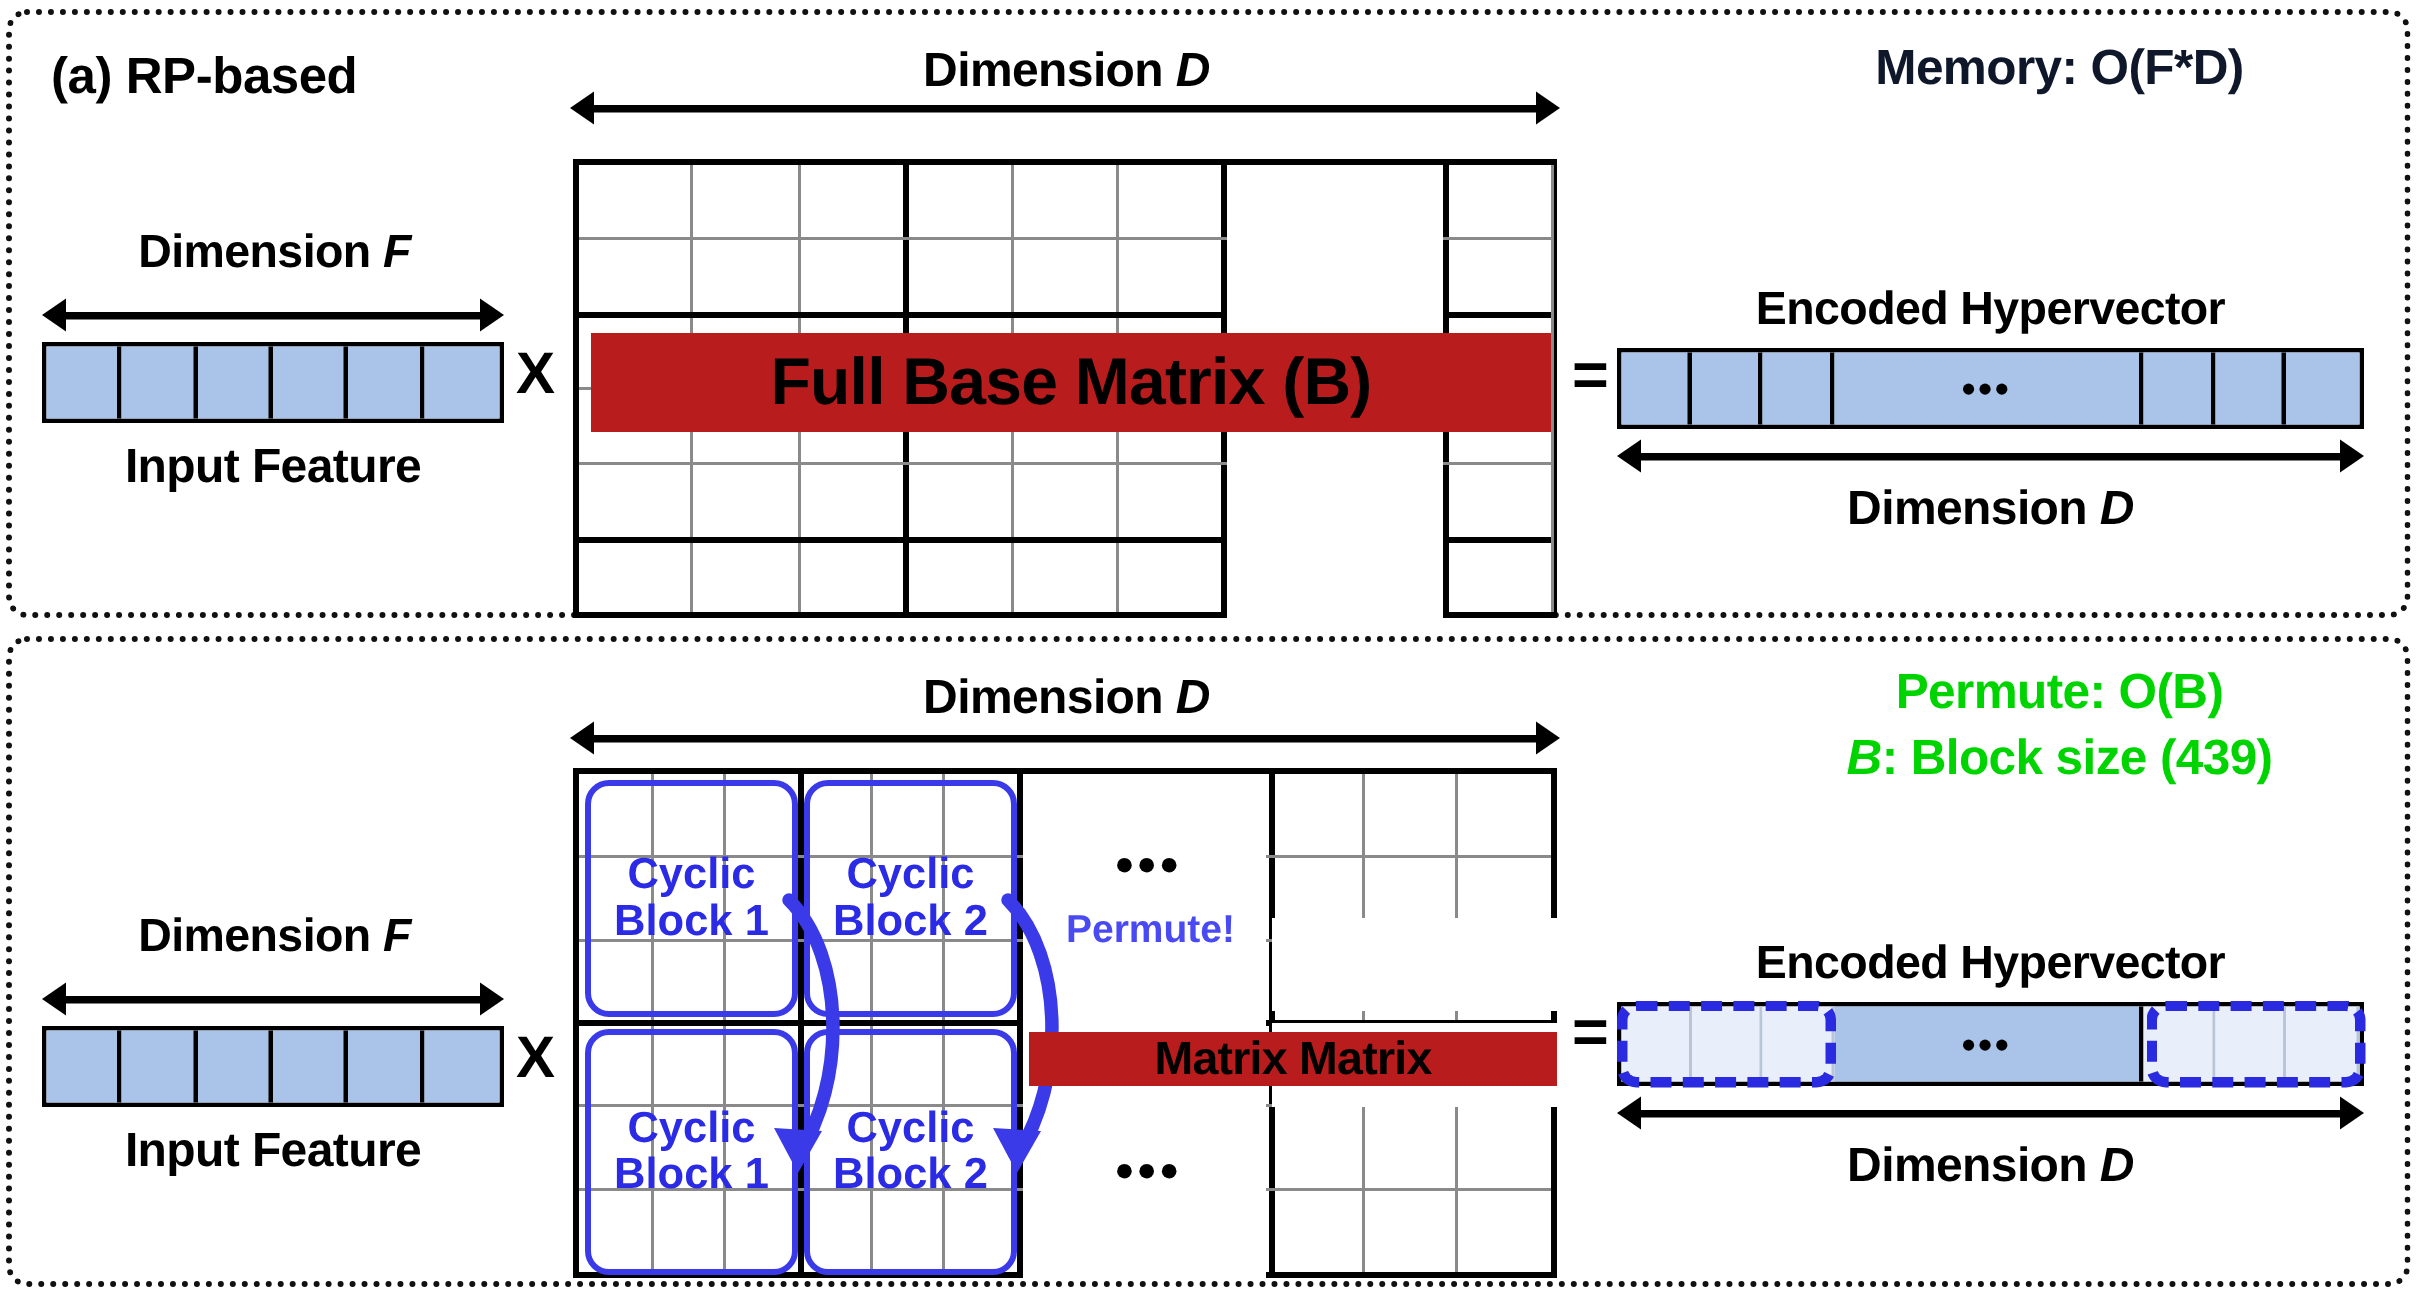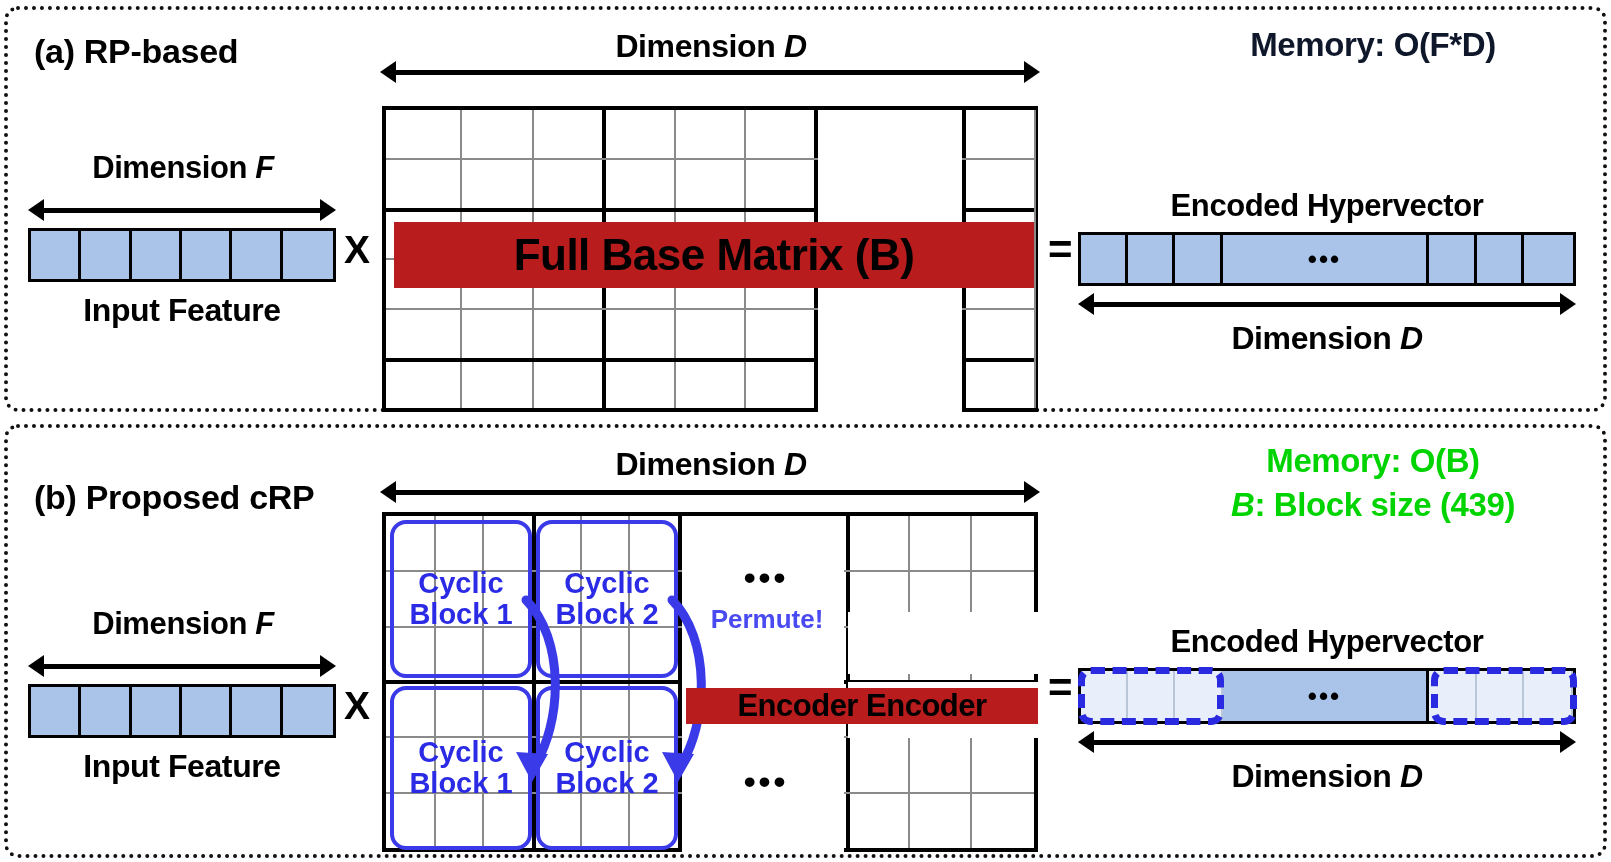--- a/index.html
+++ b/index.html
@@ -213,23 +213,22 @@
         <div class="hR"></div>
     </div>
 
     <div class="lbl" style="left:1070px;top:310px;width:498px;font-size:32px;">
       <span>Dimension </span><span class="ital">D</span>
     </div>
   </div>
 
   <div class="panel" id="panel-b">
 
-    <div class="panel-title" style="left:26px;top:50px;font-size:34px;">(b) Proposed cRP</div>
-
-    <div class="memo green" style="left:1165px;top:14px;width:400px;font-size:33px;">Memory: O(B)</div>
+
+    <div class="memo green" style="left:1165px;top:14px;width:400px;font-size:33px;">Permute: O(B)</div>
 
     <div class="memo green" style="left:1145px;top:58px;width:440px;font-size:33px;">
       <span class="ital">B</span><span>: Block size (439)</span>
     </div>
 
     <div class="lbl" style="left:30px;top:178px;width:290px;font-size:31px;">
       <span>Dimension </span><span class="ital">F</span>
     </div>
 
     <div class="darrow" style="left:20px;top:238px;width:308px;">
@@ -306,21 +305,21 @@
       </svg>
       <svg class="curve" style="left:266px;top:76px;width:80px;height:200px;" viewBox="0 0 80 200">
         <path d="M 20 8 C 58 46, 58 130, 26 178" stroke="#3a3ae8" stroke-width="9" fill="none" stroke-linecap="round"></path>
         <path d="M 26 190 L 10 160 L 42 162 Z" fill="#3a3ae8"></path>
       </svg>
 
       <div class="dots" style="left:330px;top:44px;width:100px;text-align:center;font-size:34px;">•••</div>
 
       <div class="permute" style="left:306px;top:88px;width:150px;text-align:center;font-size:26px;">Permute!</div>
 
-      <div class="mlabel" style="left:300px;top:172px;width:352px;font-size:31px;">Encoder Encoder</div>
+      <div class="mlabel" style="left:300px;top:172px;width:352px;font-size:31px;">Matrix Matrix</div>
 
       <div class="dots" style="left:330px;top:248px;width:100px;text-align:center;font-size:34px;">•••</div>
     </div>
 
     <div class="op" style="left:1040px;top:236px;font-size:42px;">=</div>
 
     <div class="lbl" style="left:1070px;top:196px;width:498px;font-size:31px;">Encoded Hypervector</div>
 
     <div class="vec" style="left:1070px;top:240px;width:498px;height:56px;">
       <div class="cell pale" style="width:9.6%"></div>

